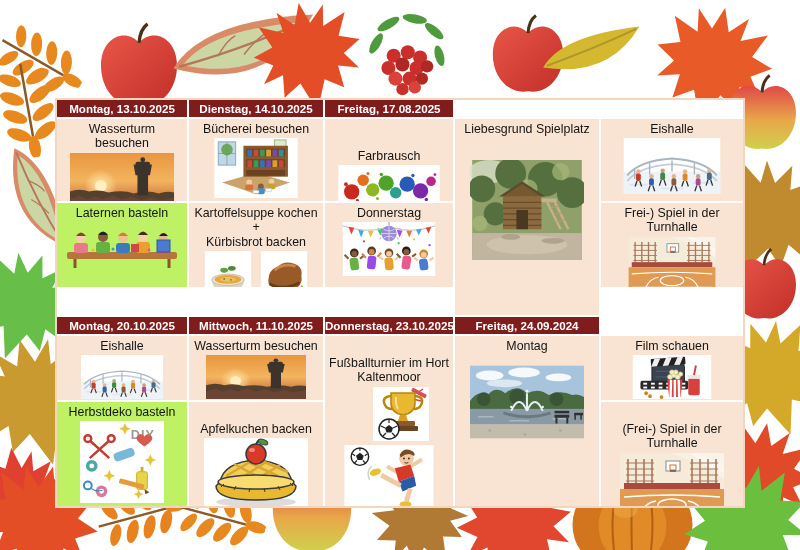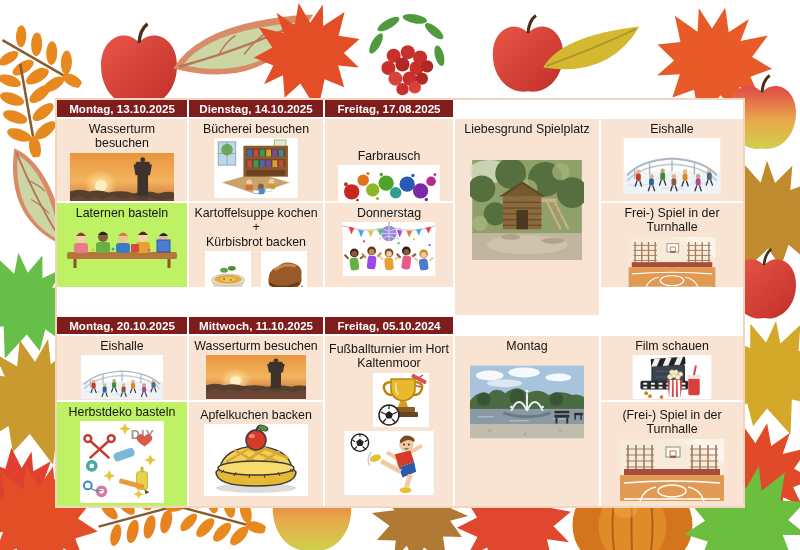--- a/index.html
+++ b/index.html
@@ -13,21 +13,21 @@
        height:17px;line-height:17px;white-space:nowrap;overflow:hidden}
   .day{display:flex;flex-direction:column;gap:2px}
   .cell{background:#f9e4d3;overflow:hidden;display:flex;flex-direction:column;align-items:center}
   .cell.wbg{background:#bef264}
   .label{font-size:12.4px;color:#141414;line-height:1.16;padding:3px 4px 0;white-space:pre-line;text-align:center}
   .art{display:block;margin-top:2px;flex:none}
   .h-r1a{height:82px}.h-r2a{height:84px}.h-fulla{height:196px}
   .h-r1b{height:64px}.h-r2b{height:104px}.h-fullb{height:170px}
   .duo{display:flex;gap:8px;margin-top:2px}
   .pt{padding-top:30px}
-  .pt2{padding-top:6px}
+  .pt2{padding-top:20px}
   .mtA{margin-top:24px}
   .mtB{margin-top:12px}
   .offr{transform:translateX(12px)}
 </style>
 </head>
 <body>
 
 <svg width="0" height="0" style="position:absolute" aria-hidden="true">
 <defs>
   <linearGradient id="g-sunset" x1="0" y1="0" x2="0" y2="1">
@@ -544,21 +544,22 @@
         <svg class="art" width="92" height="52" viewBox="0 0 104 62">
             <use href="#sym-gym"></use>
           </svg>
       </div>
     </div>
   </div>
 
   <div class="grid">
     <div class="hdr">Montag, 20.10.2025</div>
     <div class="hdr">Mittwoch, 11.10.2025</div>
-    <div class="hdr">Freitag, 05.10.2024</div>
+    <div class="hdr">Donnerstag, 23.10.2025</div>
+    <div class="hdr">Freitag, 24.09.2024</div>
   </div>
 
   <div class="grid">
     <div class="day">
       <div class="cell h-r1b">
         <div class="label">Eishalle</div>
         <svg class="art" width="82" height="44" viewBox="0 0 104 60" preserveAspectRatio="none">
             <use href="#sym-icerink"></use>
           </svg>
       </div>

